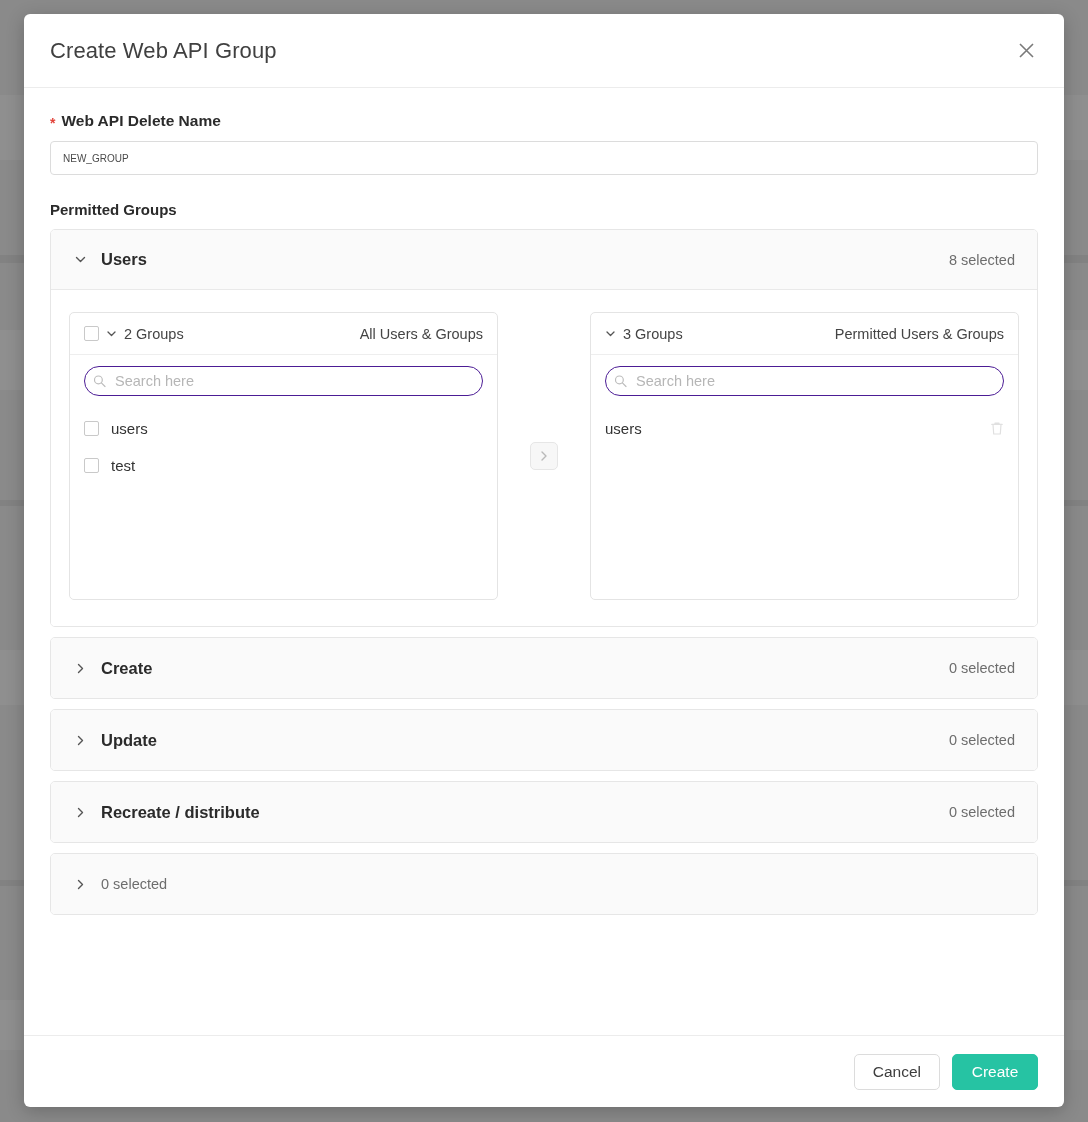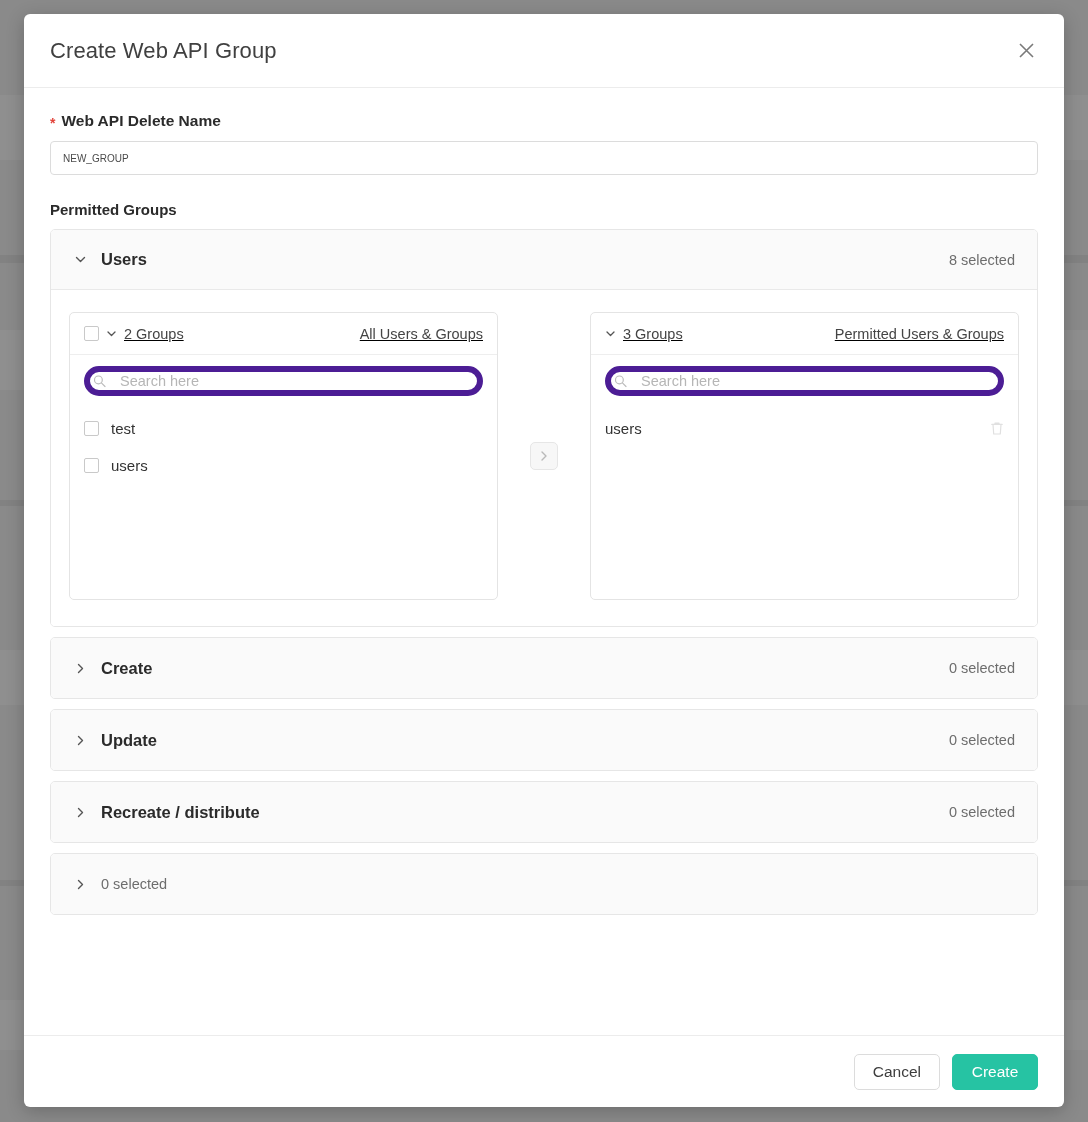--- a/index.html
+++ b/index.html
@@ -156,21 +156,20 @@
     background: #fff;
     overflow: hidden;
   }
   .xfer-head {
     height: 42px;
     flex: 0 0 42px;
     border-bottom: 1px solid #eeeeee;
     display: flex;
     align-items: center;
     padding: 0 14px;
-    text-decoration: underline;
   }
   .xfer-head-left {
     display: flex;
     align-items: center;
     gap: 7px;
     flex: 1 1 auto;
     font-size: 14.5px;
     color: #444;
   }
   .xfer-head-right { font-size: 14.5px; color: #444; }
@@ -196,21 +195,21 @@
     position: absolute;
     left: 9px;
     top: 50%;
     transform: translateY(-50%);
     color: #bdbdbd;
     display: flex;
   }
   .xfer-search input {
     width: 100%;
     height: 30px;
-    border: 6px solid #4c1d95;
+    border: 1px solid #4c1d95;
     border-radius: 16px;
     padding: 0 12px 0 30px;
     font-size: 14.5px;
     font-family: "Liberation Sans", sans-serif;
     color: #555;
     outline: none;
     background: #fff;
   }
   .xfer-search input::placeholder { color: #b6b6b6; }
 
@@ -345,25 +344,25 @@
                       <path d="M8.4 8.4 L12 12" stroke="#bdbdbd" stroke-width="1.2" stroke-linecap="round"></path>
                     </svg>
                 </span>
                 <input type="text" placeholder="Search here" style="">
               </div>
             </div>
 
             <div class="xfer-list">
               <div class="xfer-row">
                 <span class="cbox"></span>
-                <span class="row-label">test</span>
+                <span class="row-label">users</span>
               </div>
               <div class="xfer-row">
                 <span class="cbox"></span>
-                <span class="row-label">users</span>
+                <span class="row-label">test</span>
               </div>
             </div>
           </div>
 
           <div class="xfer-middle">
             <button class="xfer-btn">
               <svg width="12" height="12" viewBox="0 0 12 12">
                 <path d="M4 2 L8 6 L4 10" stroke="#b9b9b9" stroke-width="1.4" fill="none" stroke-linecap="round" stroke-linejoin="round"></path>
               </svg>
             </button>

